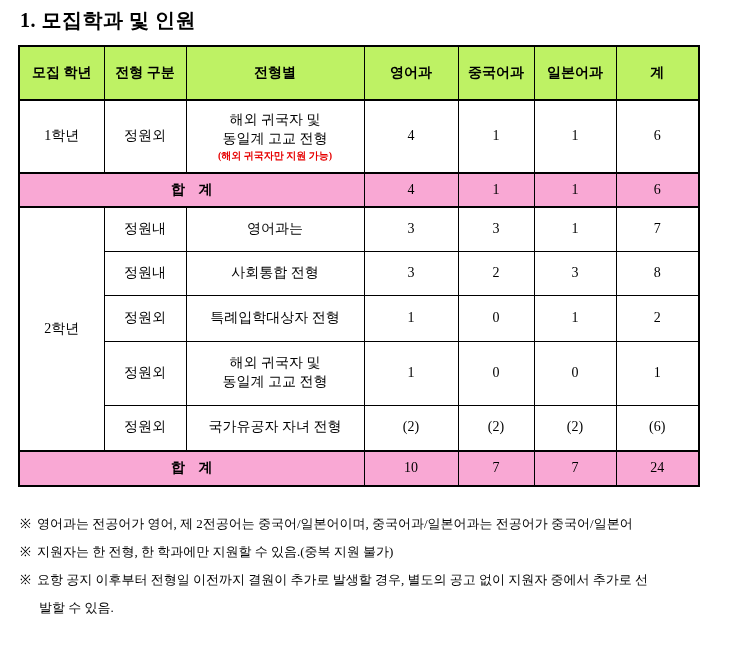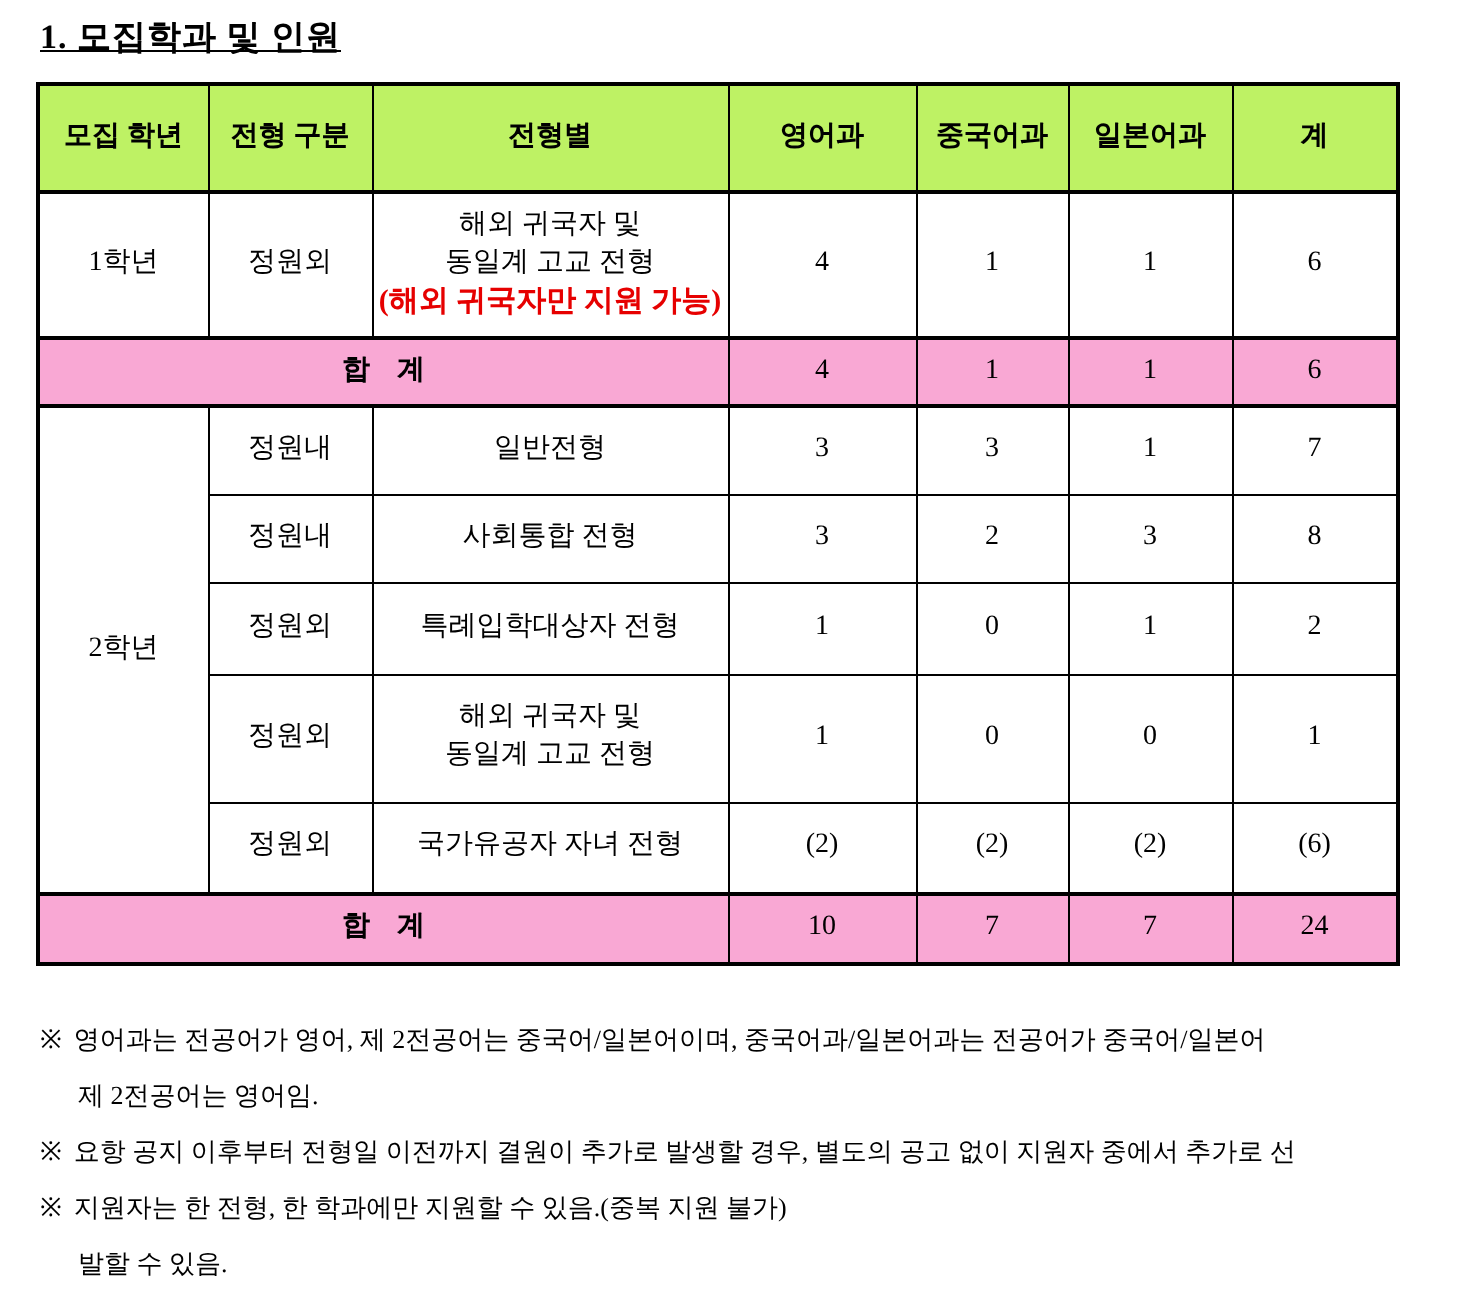--- a/index.html
+++ b/index.html
@@ -8,24 +8,23 @@
     width: 736px;
     height: 652px;
     background: #ffffff;
     overflow: hidden;
     font-family: "Liberation Serif", "DejaVu Serif", serif;
     color: #000000;
   }
   .doc-title {
     margin: 0;
     padding: 7px 0 0 20px;
-    font-size: 17px;
+    font-size: 20px;
     font-weight: bold;
     letter-spacing: 0.5px;
-    text-decoration: underline;
   }
   table.recruit {
     border-collapse: collapse;
     table-layout: fixed;
     width: 680px;
     margin: 11px 0 0 18px;
     border: 2px solid #000000;
   }
   table.recruit td, table.recruit th {
     border: 1px solid #000000;
@@ -48,21 +47,21 @@
   tr.row-mid    { height: 46px; }
   tr.row-tall   { height: 64px; }
   tr.row-sub2   { height: 35px; }
   tr.subtotal td {
     background: #f9a8d4;
     border-top: 2px solid #000000;
     border-bottom: 2px solid #000000;
   }
   .subtotal-label { font-weight: bold; word-spacing: 10px; }
   .track-note {
-    font-size: 15px;
+    font-size: 10px;
     font-weight: bold;
     line-height: 1.3;
   }
   .notes {
     margin: 23px 0 0 20px;
     width: 700px;
     font-size: 13px;
     line-height: 28px;
   }
   .note-line { white-space: nowrap; }
@@ -114,21 +113,21 @@
       <tr class="row-sub subtotal">
         <td colspan="3" class="subtotal-label">합 계</td>
         <td>4</td>
         <td>1</td>
         <td>1</td>
         <td>6</td>
       </tr>
       <tr class="row-std">
         <td rowspan="5">2학년</td>
         <td>정원내</td>
-        <td>일반전형</td>
+        <td>영어과는</td>
         <td>3</td>
         <td>3</td>
         <td>1</td>
         <td>7</td>
       </tr>
       <tr class="row-std">
         <td>정원내</td>
         <td>사회통합 전형</td>
         <td>3</td>
         <td>2</td>
@@ -169,23 +168,22 @@
         <td>7</td>
         <td>24</td>
       </tr>
     </tbody>
   </table>
 
   <div class="notes">
     <div class="note-line">
       <span class="note-marker">※</span><span>영어과는 전공어가 영어, 제 2전공어는 중국어/일본어이며, 중국어과/일본어과는 전공어가 중국어/일본어</span>
     </div>
-    <div class="note-cont">제 2전공어는 영어임.</div>
+    <div class="note-line">
+      <span class="note-marker">※</span><span>지원자는 한 전형, 한 학과에만 지원할 수 있음.(중복 지원 불가)</span>
+    </div>
     <div class="note-line">
       <span class="note-marker">※</span><span>요항 공지 이후부터 전형일 이전까지 결원이 추가로 발생할 경우, 별도의 공고 없이 지원자 중에서 추가로 선</span>
-    </div>
-    <div class="note-line">
-      <span class="note-marker">※</span><span>지원자는 한 전형, 한 학과에만 지원할 수 있음.(중복 지원 불가)</span>
     </div>
     <div class="note-cont">발할 수 있음.</div>
   </div>
 
 </div>
 
 </body></html>

